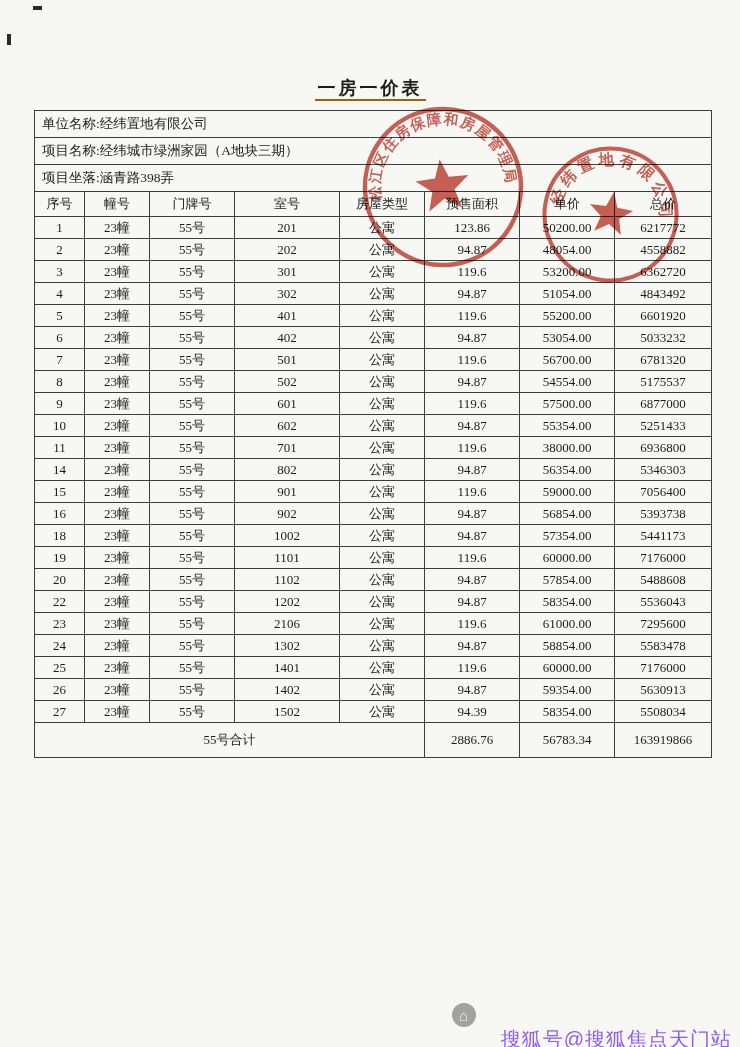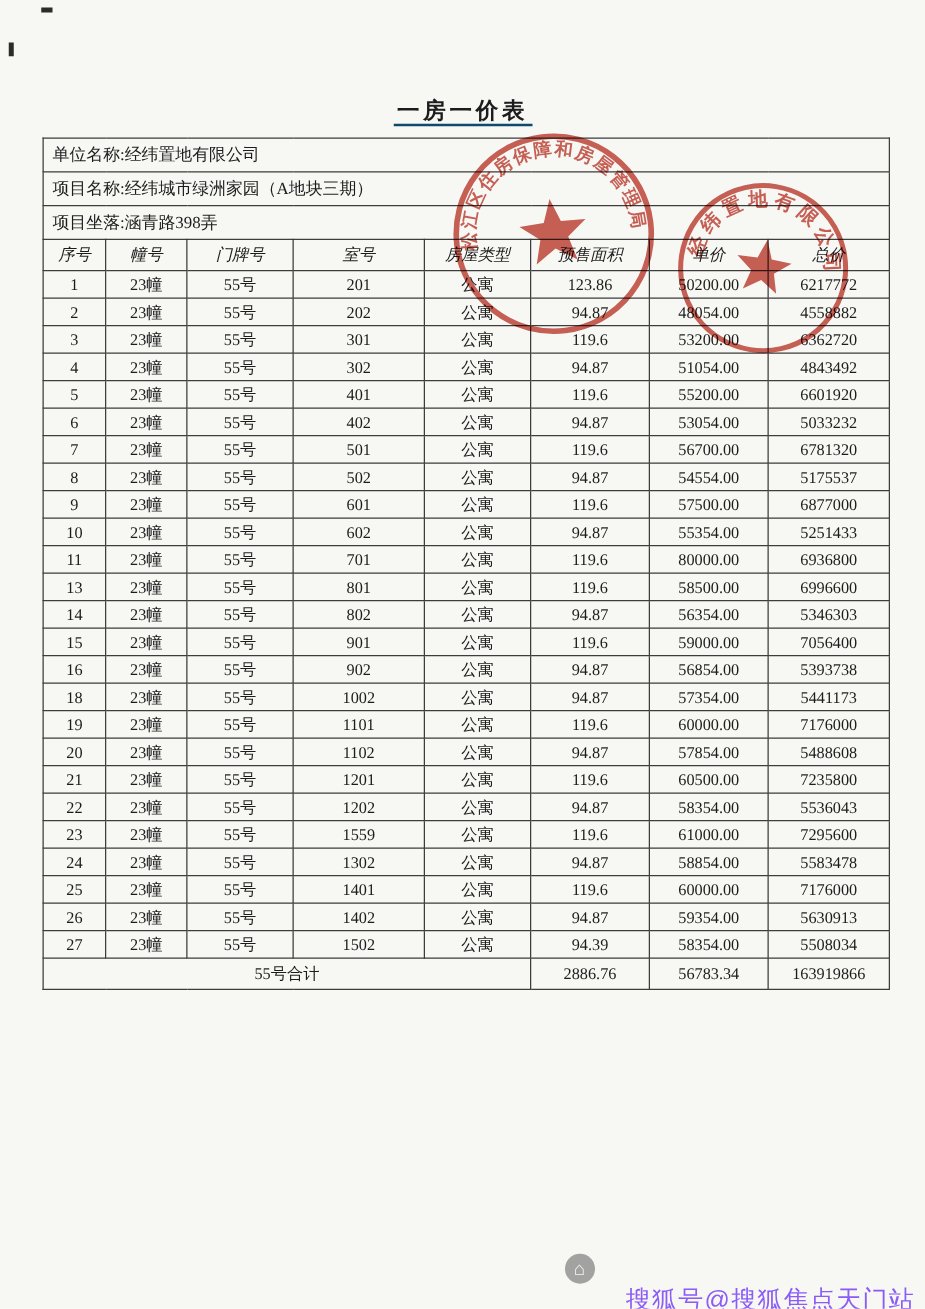--- a/index.html
+++ b/index.html
@@ -10,33 +10,33 @@
     font-family:"Liberation Serif","DejaVu Serif",serif;
     color:#1c1c1c;
     overflow:hidden;
   }
   .scan-mark { position:absolute; background:#2b2b2b; }
   .scan-mark.m1 { left:33px; top:6px; width:9px; height:4px; }
   .scan-mark.m2 { left:7px; top:34px; width:4px; height:11px; }
 
   .page-title { position:absolute; top:76px; left:0; width:100%; text-align:center;
     font-size:18px; font-weight:bold; letter-spacing:3px; }
-  .page-title span { border-bottom:2px solid #0c4a6e; padding:0 3px 1px; }
+  .page-title span { border-bottom:2px solid #a16207; padding:0 3px 1px; }
 
   table.price { position:absolute; left:34px; top:110px; width:677px;
     border-collapse:collapse; table-layout:fixed; }
   .price td, .price th {
     border:1px solid #3d3d3d;
     font-size:13px; font-weight:normal;
     text-align:center; padding:1px 2px; height:22px;
     overflow:hidden; white-space:nowrap;
   }
   .price tr.info-row td { text-align:left; padding-left:7px; height:27px; font-size:13.5px; }
-  .price tr.head-row th { height:25px;font-style:italic; }
-  .price tr.total-row td { height:25px; }
+  .price tr.head-row th { height:25px; }
+  .price tr.total-row td { height:35px; }
 
   .stamp { position:absolute; mix-blend-mode:multiply; opacity:.8; }
   .stamp svg { display:block; }
   .stamp-1 { left:358px; top:102px; transform:rotate(-7deg); }
   .stamp-2 { left:538px; top:142px; transform:rotate(9deg); }
 
   .social { position:absolute; left:452px; top:1003px; display:flex; align-items:center;
     color:#939393; font-size:15px; letter-spacing:1px;
     font-family:"Liberation Sans","DejaVu Sans",sans-serif; }
   .social .logo { width:24px; height:24px; border-radius:50%; background:#a2a2a0;
@@ -189,32 +189,22 @@
         <td>55354.00</td>
         <td>5251433</td>
       </tr>
       <tr>
         <td>11</td>
         <td>23幢</td>
         <td>55号</td>
         <td>701</td>
         <td>公寓</td>
         <td>119.6</td>
-        <td>80000.00</td>
+        <td>38000.00</td>
         <td>6936800</td>
-      </tr>
-      <tr>
-        <td>13</td>
-        <td>23幢</td>
-        <td>55号</td>
-        <td>801</td>
-        <td>公寓</td>
-        <td>119.6</td>
-        <td>58500.00</td>
-        <td>6996600</td>
       </tr>
       <tr>
         <td>14</td>
         <td>23幢</td>
         <td>55号</td>
         <td>802</td>
         <td>公寓</td>
         <td>94.87</td>
         <td>56354.00</td>
         <td>5346303</td>
@@ -263,44 +253,34 @@
         <td>20</td>
         <td>23幢</td>
         <td>55号</td>
         <td>1102</td>
         <td>公寓</td>
         <td>94.87</td>
         <td>57854.00</td>
         <td>5488608</td>
       </tr>
       <tr>
-        <td>21</td>
-        <td>23幢</td>
-        <td>55号</td>
-        <td>1201</td>
-        <td>公寓</td>
-        <td>119.6</td>
-        <td>60500.00</td>
-        <td>7235800</td>
-      </tr>
-      <tr>
         <td>22</td>
         <td>23幢</td>
         <td>55号</td>
         <td>1202</td>
         <td>公寓</td>
         <td>94.87</td>
         <td>58354.00</td>
         <td>5536043</td>
       </tr>
       <tr>
         <td>23</td>
         <td>23幢</td>
         <td>55号</td>
-        <td>1559</td>
+        <td>2106</td>
         <td>公寓</td>
         <td>119.6</td>
         <td>61000.00</td>
         <td>7295600</td>
       </tr>
       <tr>
         <td>24</td>
         <td>23幢</td>
         <td>55号</td>
         <td>1302</td>

